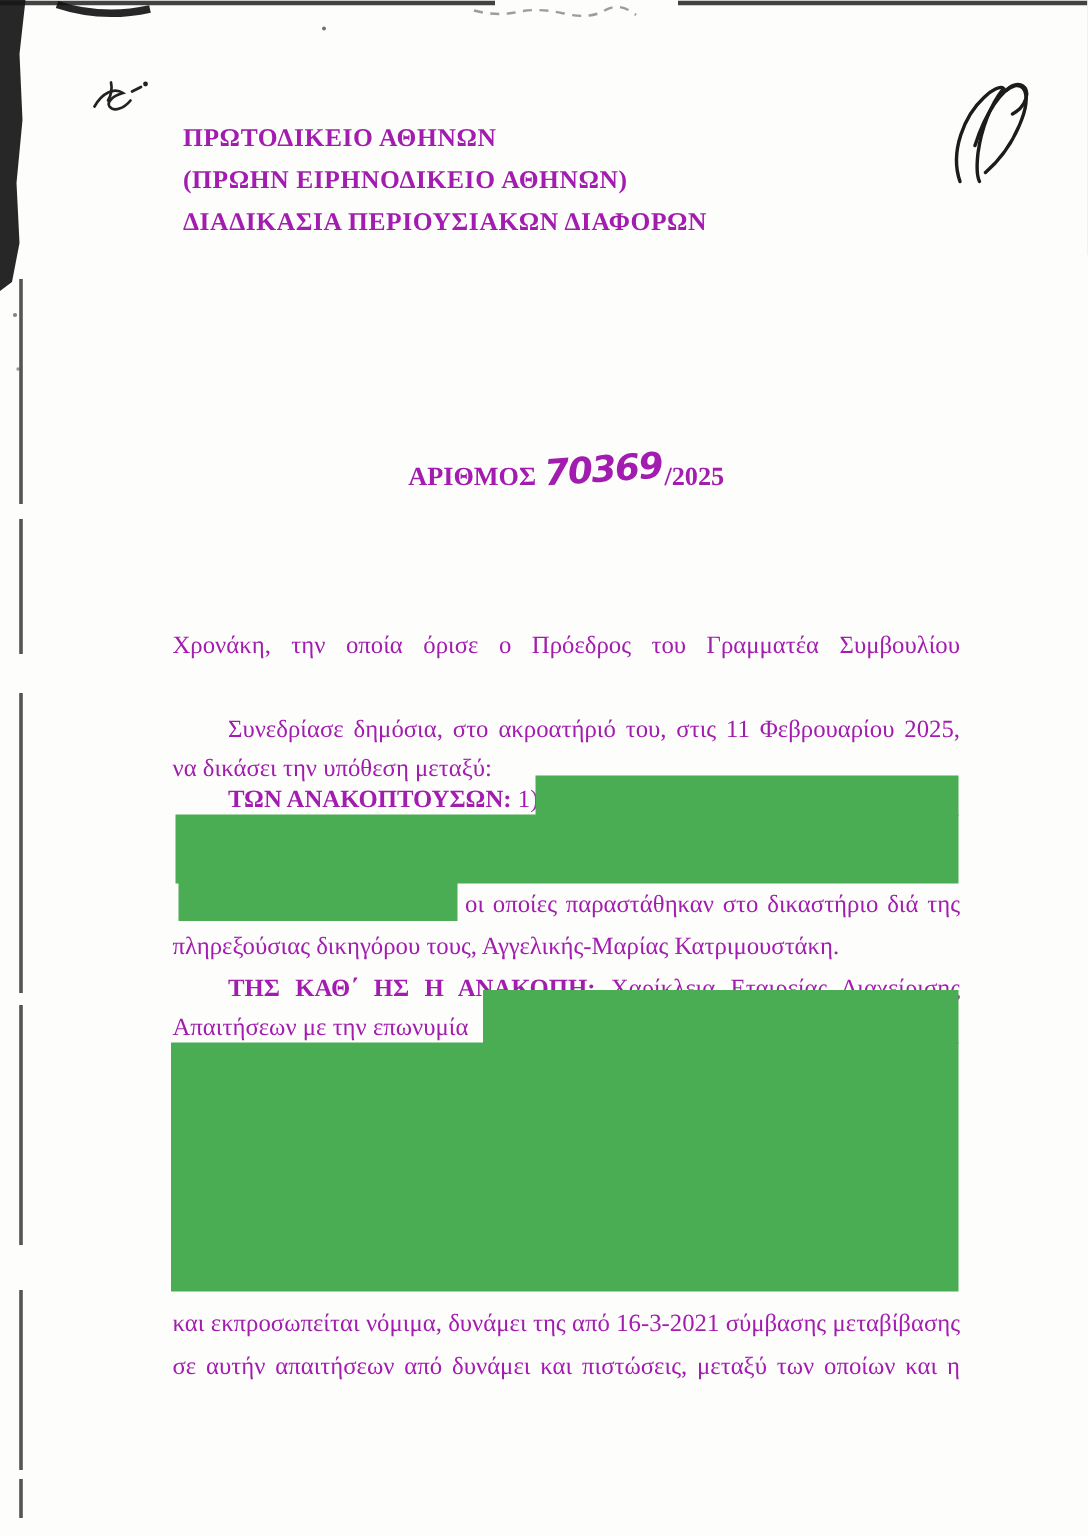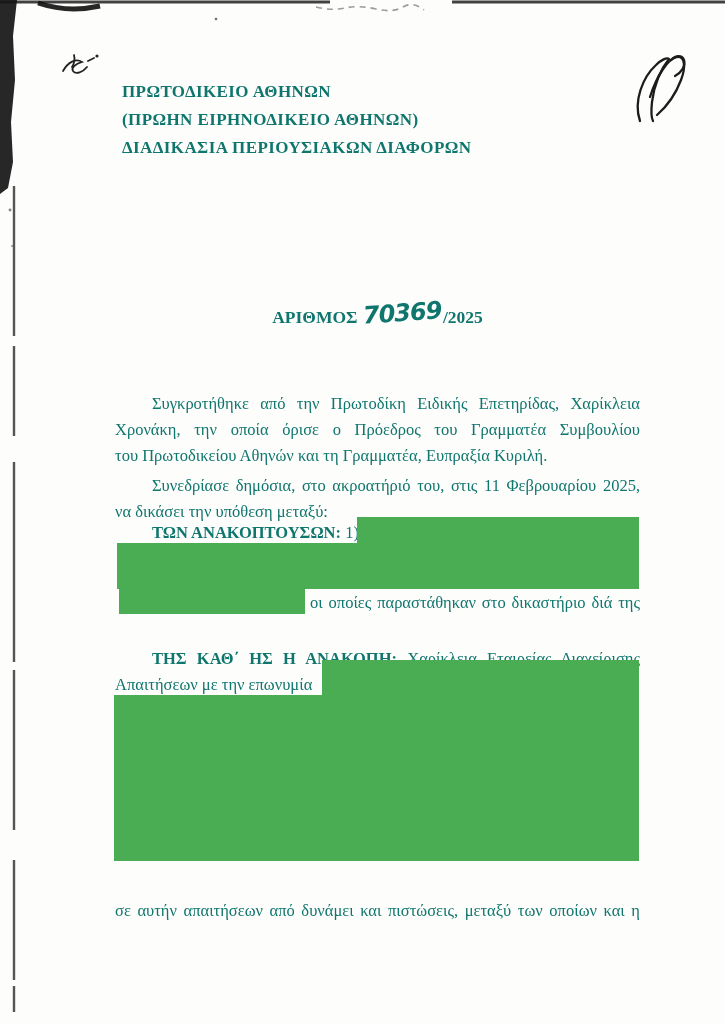--- a/index.html
+++ b/index.html
@@ -2,21 +2,21 @@
 <html lang="el"><head>
 <meta charset="utf-8">
 <style>
   html,body{margin:0;padding:0;background:#e8e8e8;}
   .page{
     position:relative;
     width:725px;height:1024px;
     background:#fdfdfb;
     overflow:hidden;
     font-family:"Liberation Serif","DejaVu Serif",serif;
-    color:#0f766e;
+    color:#a21caf;
   }
   .artifacts{position:absolute;inset:0;width:725px;height:1024px;pointer-events:none;}
   .hdr{position:absolute;left:122px;font-weight:700;font-size:17px;letter-spacing:.4px;white-space:nowrap;}
   .titleline{position:absolute;left:115px;width:525px;text-align:center;font-weight:700;font-size:17.5px;white-space:nowrap;}
   .hand{
     display:inline-block;
     font-family:"DejaVu Sans",sans-serif;
     font-style:italic;font-weight:600;font-size:24px;
     transform:rotate(-4deg) translateY(-2px);
     letter-spacing:-1px;
@@ -59,42 +59,42 @@
   </svg>
 
   <div class="hdr" style="top:82px">ΠΡΩΤΟΔΙΚΕΙΟ ΑΘΗΝΩΝ</div>
   <div class="hdr" style="top:138px">ΔΙΑΔΙΚΑΣΙΑ ΠΕΡΙΟΥΣΙΑΚΩΝ ΔΙΑΦΟΡΩΝ</div>
   <div class="hdr" style="top:110px">(ΠΡΩΗΝ ΕΙΡΗΝΟΔΙΚΕΙΟ ΑΘΗΝΩΝ)</div>
 
   <div class="titleline" style="top:301px">
     <span>ΑΡΙΘΜΟΣ</span><span class="hand">70369</span><span>/2025</span>
   </div>
 
-  <div class="jln" style="left:152px;top:391px;width:488px">Συγκροτήθηκε από την Πρωτοδίκη Ειδικής Επετηρίδας, Χαρίκλεια</div>
   <div class="jln" style="left:115px;top:417px;width:525px">Χρονάκη, την οποία όρισε ο Πρόεδρος του Γραμματέα Συμβουλίου Διεύθυνσης</div>
-  <div class="ln" style="left:115px;top:443px">του Πρωτοδικείου Αθηνών και τη Γραμματέα, Ευπραξία Κυριλή.</div>
 
   <div class="jln" style="left:152px;top:473px;width:488px">Συνεδρίασε δημόσια, στο ακροατήριό του, στις 11 Φεβρουαρίου 2025, για</div>
   <div class="ln" style="left:115px;top:499px">να δικάσει την υπόθεση μεταξύ:</div>
 
   <div class="ln" style="left:152px;top:520px">
     <span class="b">ΤΩΝ ΑΝΑΚΟΠΤΟΥΣΩΝ:</span>
     <span>1)</span>
   </div>
 
   <div class="redact" style="left: 357px; top: 517px; width: 282px; height: 27px; background: rgb(75, 173, 83);"></div>
   <div class="redact" style="left: 117px; top: 543px; width: 522px; height: 46px; background: rgb(75, 173, 83);"></div>
   <div class="redact" style="left: 119px; top: 588px; width: 186px; height: 26px; background: rgb(75, 173, 83);"></div>
 
   <div class="jln" style="left:310px;top:590px;width:330px">οι οποίες παραστάθηκαν στο δικαστήριο διά της</div>
+  <div class="ln" style="left:115px;top:618px">πληρεξούσιας δικηγόρου τους, Αγγελικής-Μαρίας Κατριμουστάκη.</div>
 
   <div class="jln" style="left:152px;top:646px;width:488px">
     <span class="b">ΤΗΣ ΚΑΘ΄ ΗΣ Η ΑΝΑΚΟΠΗ:</span>
     <span>Χαρίκλεια Εταιρείας Διαχείρισης</span>
   </div>
   <div class="ln" style="left:115px;top:672px">Απαιτήσεων με την επωνυμία</div>
 
   <div class="redact" style="left: 322px; top: 660px; width: 317px; height: 36px; background: rgb(75, 173, 83);"></div>
   <div class="redact" style="left: 114px; top: 695px; width: 525px; height: 166px; background: rgb(75, 173, 83);"></div>
 
+  <div class="jln" style="left:115px;top:869px;width:525px">και εκπροσωπείται νόμιμα, δυνάμει της από 16-3-2021 σύμβασης μεταβίβασης</div>
   <div class="jln" style="left:115px;top:898px;width:525px">σε αυτήν απαιτήσεων από δυνάμει και πιστώσεις, μεταξύ των οποίων και η</div>
 
 </div>
 
 </body></html>

